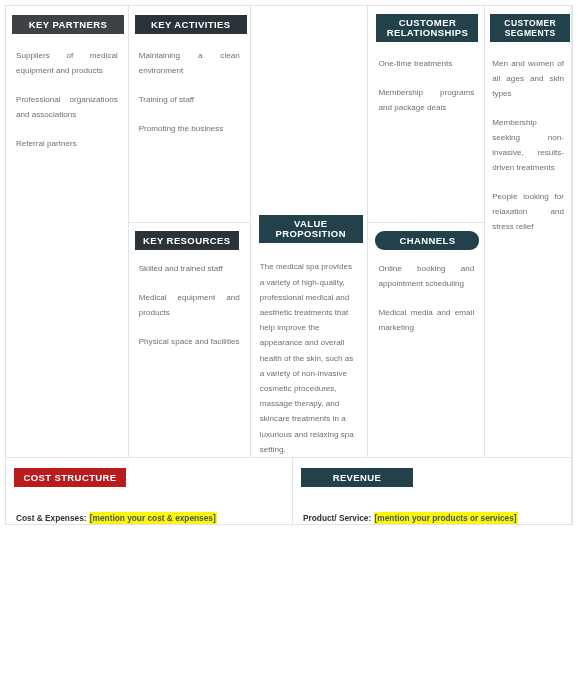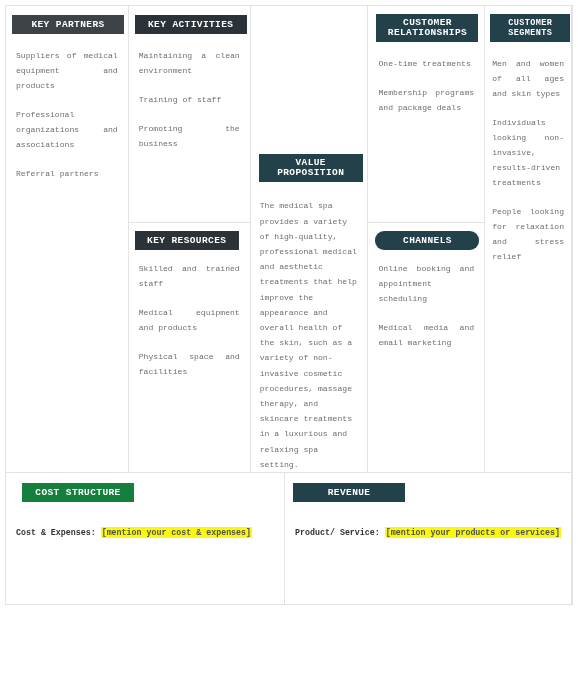--- a/index.html
+++ b/index.html
@@ -13,29 +13,28 @@
   body {
     font-family: "Liberation Sans", sans-serif;
     color: #5a5f63;
   }
 
   .canvas {
     position: absolute;
     left: 5px;
     top: 5px;
     width: 568px;
-    height: 600px;
+    height: 520px;
     box-sizing: border-box;
     background: #ffffff;
     display: flex;
     flex-direction: column;
     border: 1px solid #e2e3e4;
     border-top: none;
     border-left: none;
-    font-family: Liberation Mono, monospace;
   }
 
   
   .top-band {
     display: flex;
     height: 467px;
     box-sizing: border-box;
     border-top: 1px solid #e2e3e4;
   }
 
@@ -78,21 +77,21 @@
     text-transform: uppercase;
   }
 
   .chip-kp { background: #3d4246; width: 112px; margin: 9px 0 0 6px; }
   .chip-ka { background: #2b3338; width: 112px; margin: 9px 16px 0 6px; }
   .chip-vp { background: #22414a; width: 104px; margin: 8px 0 0 8px; padding: 4px 4px; }
   .chip-cr { background: #22414a; width: 102px; margin: 8px 0 0 8px; padding: 4px 4px; }
   .chip-cs { background: #22414a; width: 80px;  margin: 8px 0 0 5px; padding: 4px 3px; font-size: 8.5px; }
   .chip-kr { background: #2b3338; width: 104px; margin: 8px 0 0 6px; }
   .chip-ch { background: #22414a; width: 104px; margin: 8px 0 0 7px; border-radius: 9px; }
-  .chip-cost { background: #15803d; width: 112px; margin: 10px 0 0 16px; }
+  .chip-cost { background: #b91c1c; width: 112px; margin: 10px 0 0 8px; }
   .chip-rev  { background: #22414a; width: 112px; margin: 10px 0 0 8px; }
 
   .chip-two { line-height: 10px; }
 
   
   .items {
     font-size: 8.1px;
     line-height: 15px;
     color: #6c7073;
     padding: 0 10px;
@@ -214,21 +213,21 @@
       </div>
     </div>
 
     <div class="col col-cs">
       <div class="chip chip-cs chip-two">
         <span>CUSTOMER</span><br>
         <span>SEGMENTS</span>
       </div>
       <div class="items narrow">
         <p>Men and women of all ages and skin types</p>
-        <p>Individuals looking non-invasive, results-driven treatments</p>
+        <p>Membership seeking non-invasive, results-driven treatments</p>
         <p>People looking for relaxation and stress relief</p>
       </div>
     </div>
   </div>
 
   <div class="bottom-band">
 
     <div class="cell-cost">
       <div class="chip chip-cost">COST STRUCTURE</div>
       <div class="entry-line">

